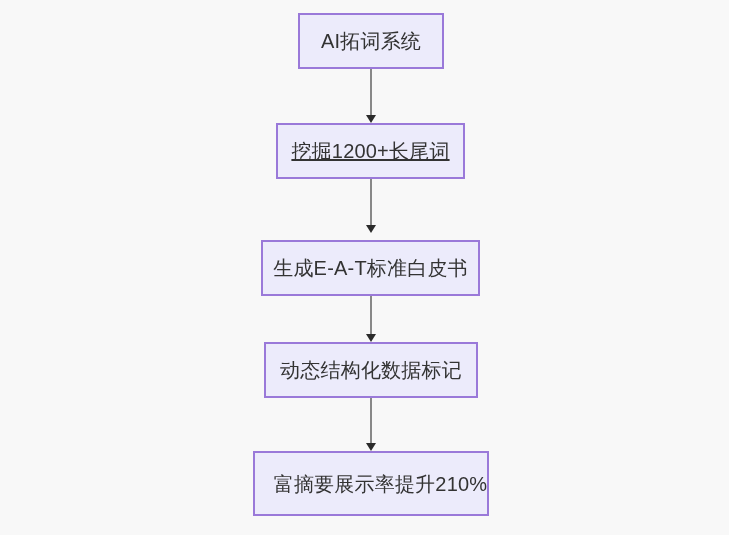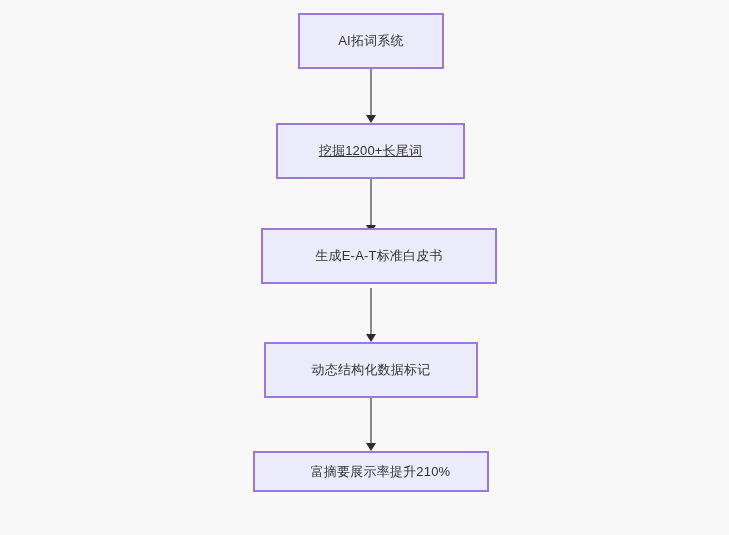--- a/index.html
+++ b/index.html
@@ -22,21 +22,21 @@
   .flow-node {
     position: absolute;
     box-sizing: border-box;
     background: #ecebfb;
     border: 2px solid #9a79d9;
     border-radius: 0;
     display: flex;
     align-items: center;
     justify-content: center;
     color: #333333;
-    font-size: 13px;
+    font-size: 20px;
     line-height: 1.2;
     letter-spacing: 0.2px;
     white-space: nowrap;
   }
   .flow-node .node-label {
     display: block;
     text-align: center;
   }
   .connector {
     position: absolute;
@@ -70,25 +70,25 @@
   <div class="arrowhead" style="left:366px; top:443px;"></div>
 
   <div class="flow-node" style="left:298px; top:13px; width:146px; height:56px;">
     <span class="node-label">AI拓词系统</span>
   </div>
 
   <div class="flow-node" style="left:276px; top:123px; width:189px; height:56px;text-decoration:underline;">
     <span class="node-label">挖掘1200+长尾词</span>
   </div>
 
-  <div class="flow-node" style="left:261px; top:228px; width:236px; height:56px;">
+  <div class="flow-node" style="left:261px; top:240px; width:219px; height:56px;">
     <span class="node-label">生成E-A-T标准白皮书</span>
   </div>
 
   <div class="flow-node" style="left:264px; top:342px; width:214px; height:56px;">
     <span class="node-label">动态结构化数据标记</span>
   </div>
 
-  <div class="flow-node" style="left:253px; top:451px; width:236px; height:41px;padding-left:19px;">
+  <div class="flow-node" style="left:253px; top:451px; width:236px; height:65px;padding-left:19px;">
     <span class="node-label">富摘要展示率提升210%</span>
   </div>
 
 </div>
 
 </body></html>

